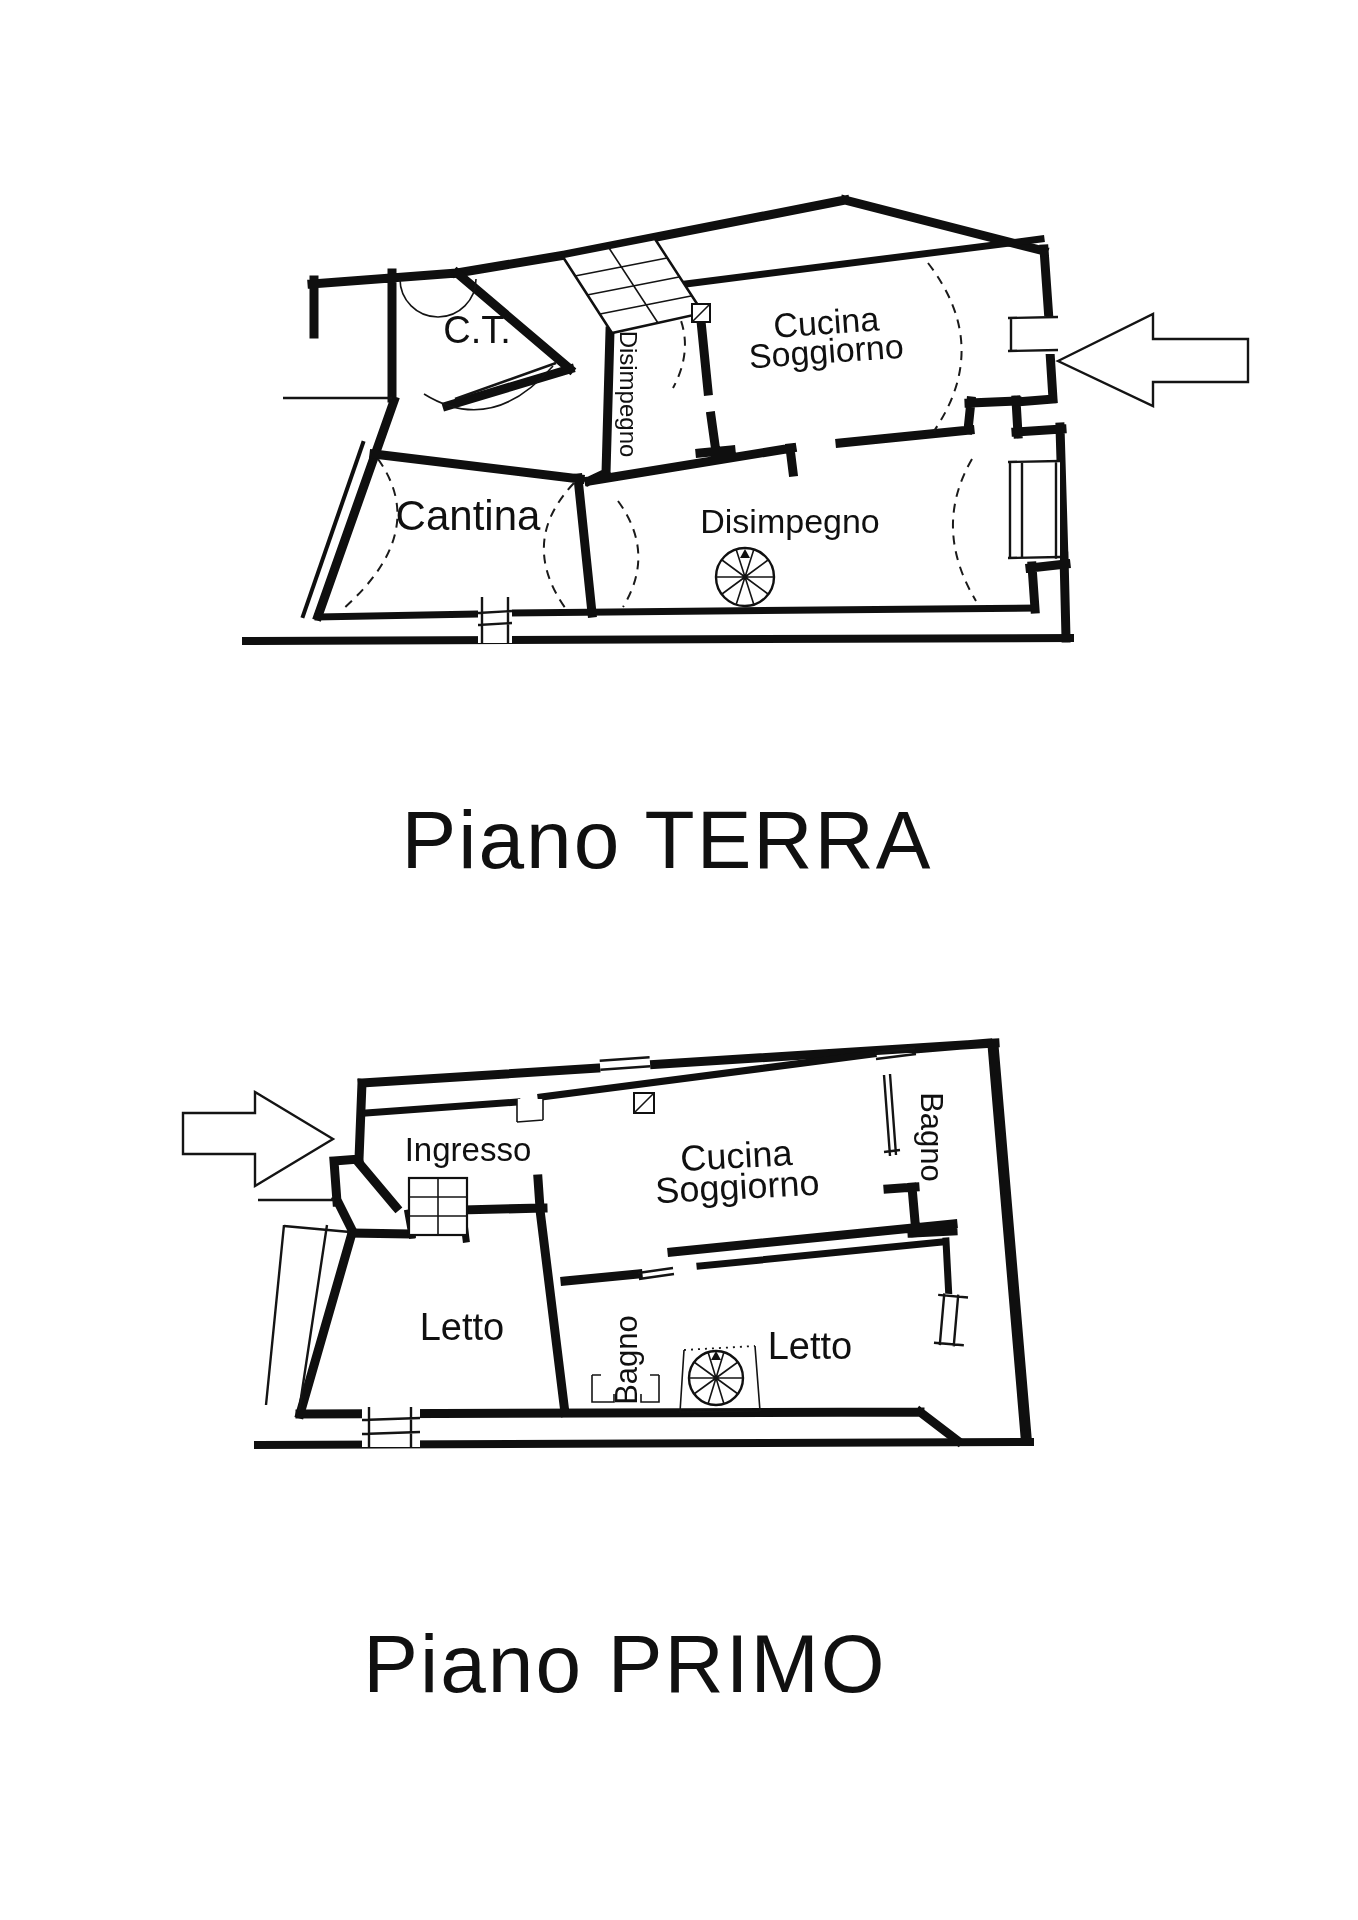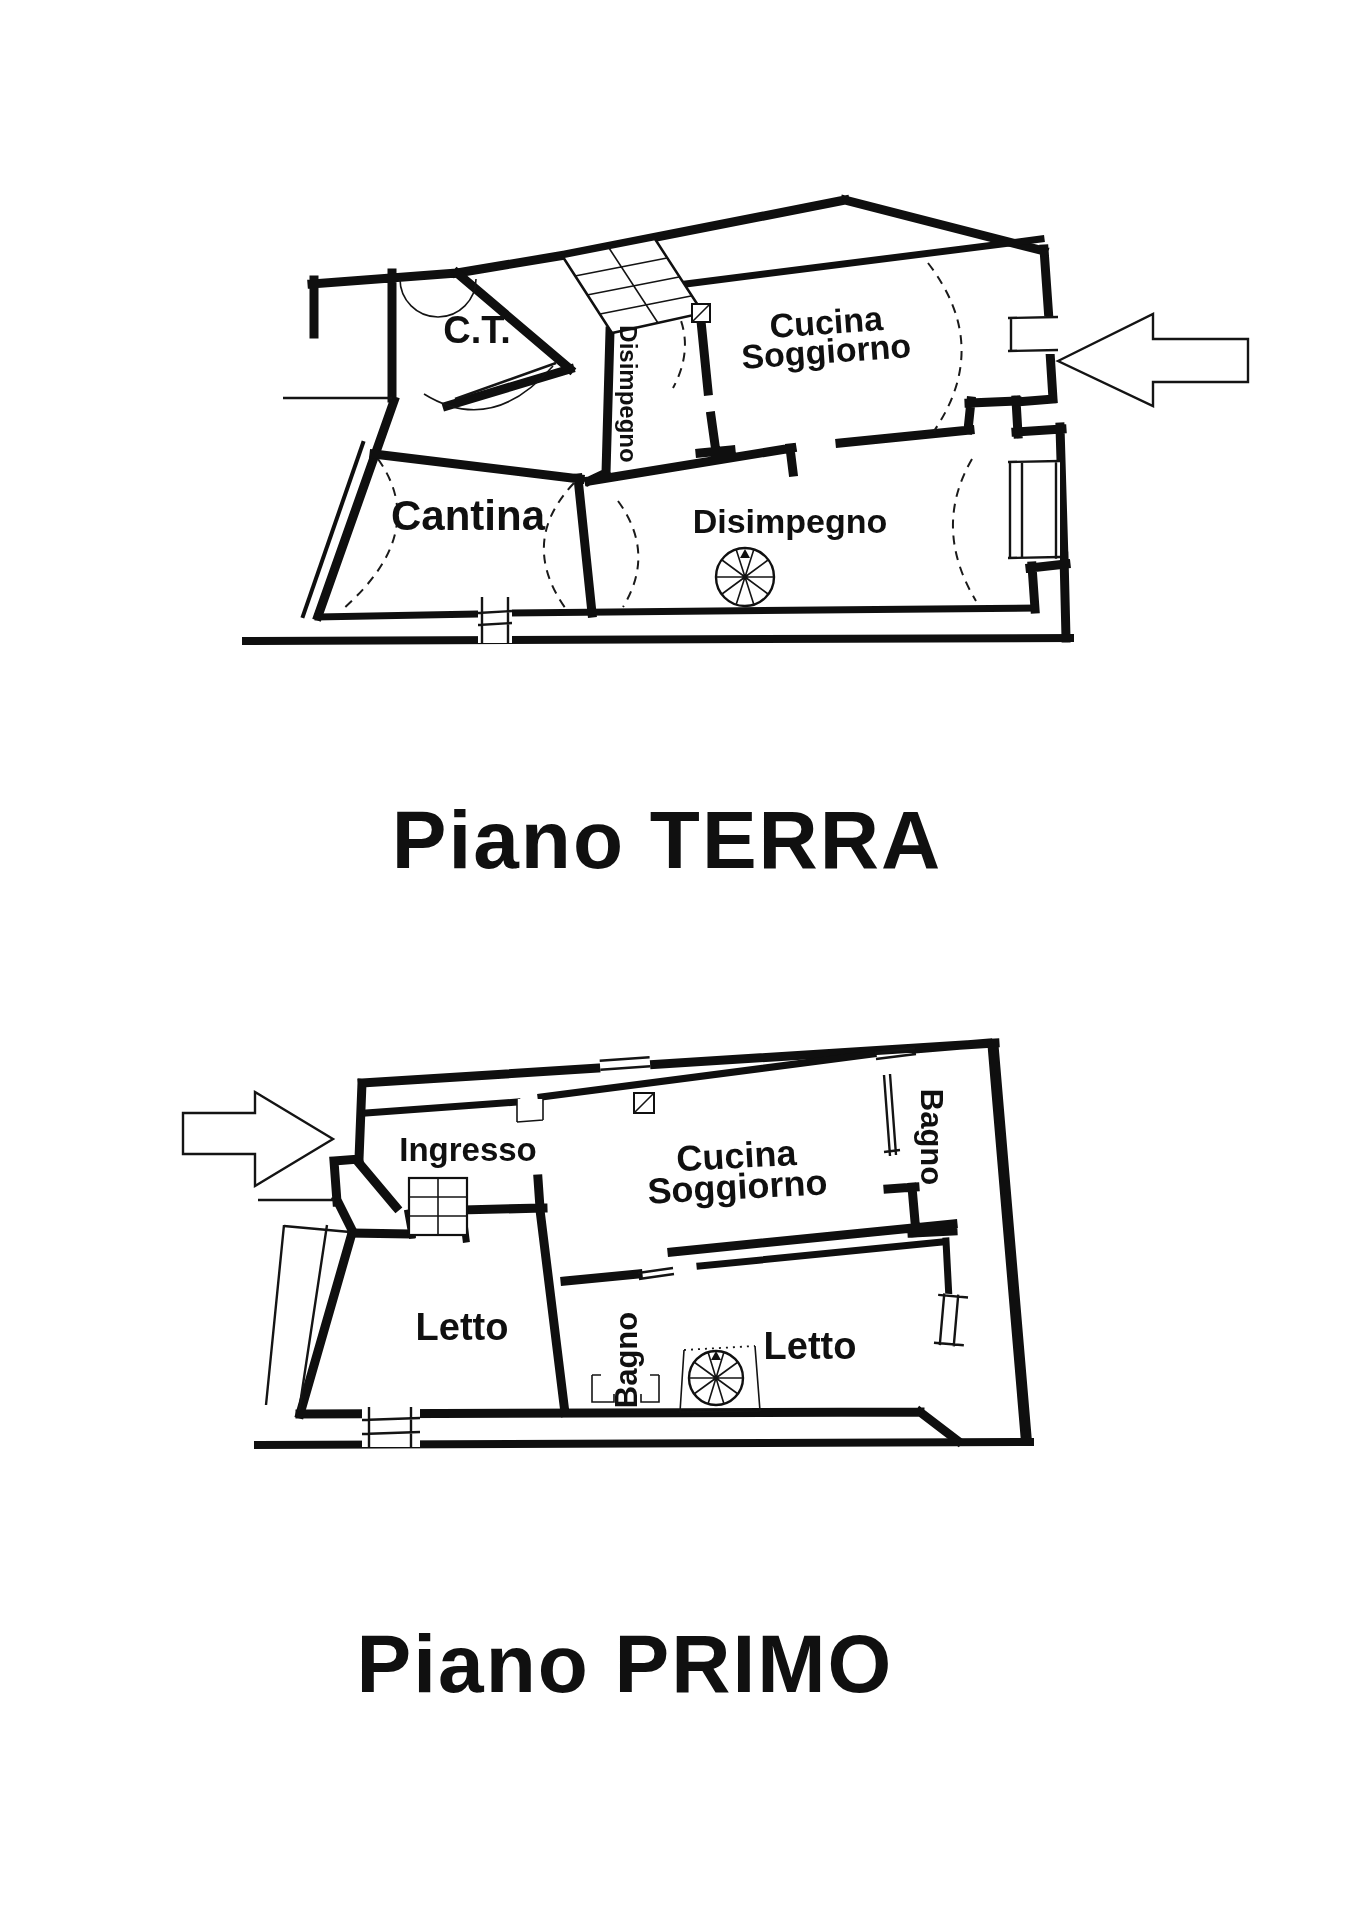--- a/index.html
+++ b/index.html
@@ -1,18 +1,18 @@
 <!DOCTYPE html>
 <html><head>
 <meta charset="utf-8">
 <style>
   html,body{margin:0;padding:0;background:#e8e8e8;}
   #page{
     position:relative;width:1358px;height:1920px;background:#ffffff;
-    font-family:"Liberation Sans", sans-serif;color:#111;overflow:hidden;font-weight:bold;
+    font-family:"Liberation Sans", sans-serif;color:#111;overflow:hidden;
   }
   svg{position:absolute;left:0;top:0;}
   svg text{fill:#101010;font-family:"Liberation Sans", sans-serif;}
   .wall{stroke:#0f0f0f;fill:none;stroke-linecap:square;}
   .w9{stroke-width:9;}
   .w11{stroke-width:11;}
   .w8{stroke-width:8;}
   .w7{stroke-width:7;}
   .w4{stroke-width:4;}
   .thin{stroke:#141414;stroke-width:2.4;fill:none;}

